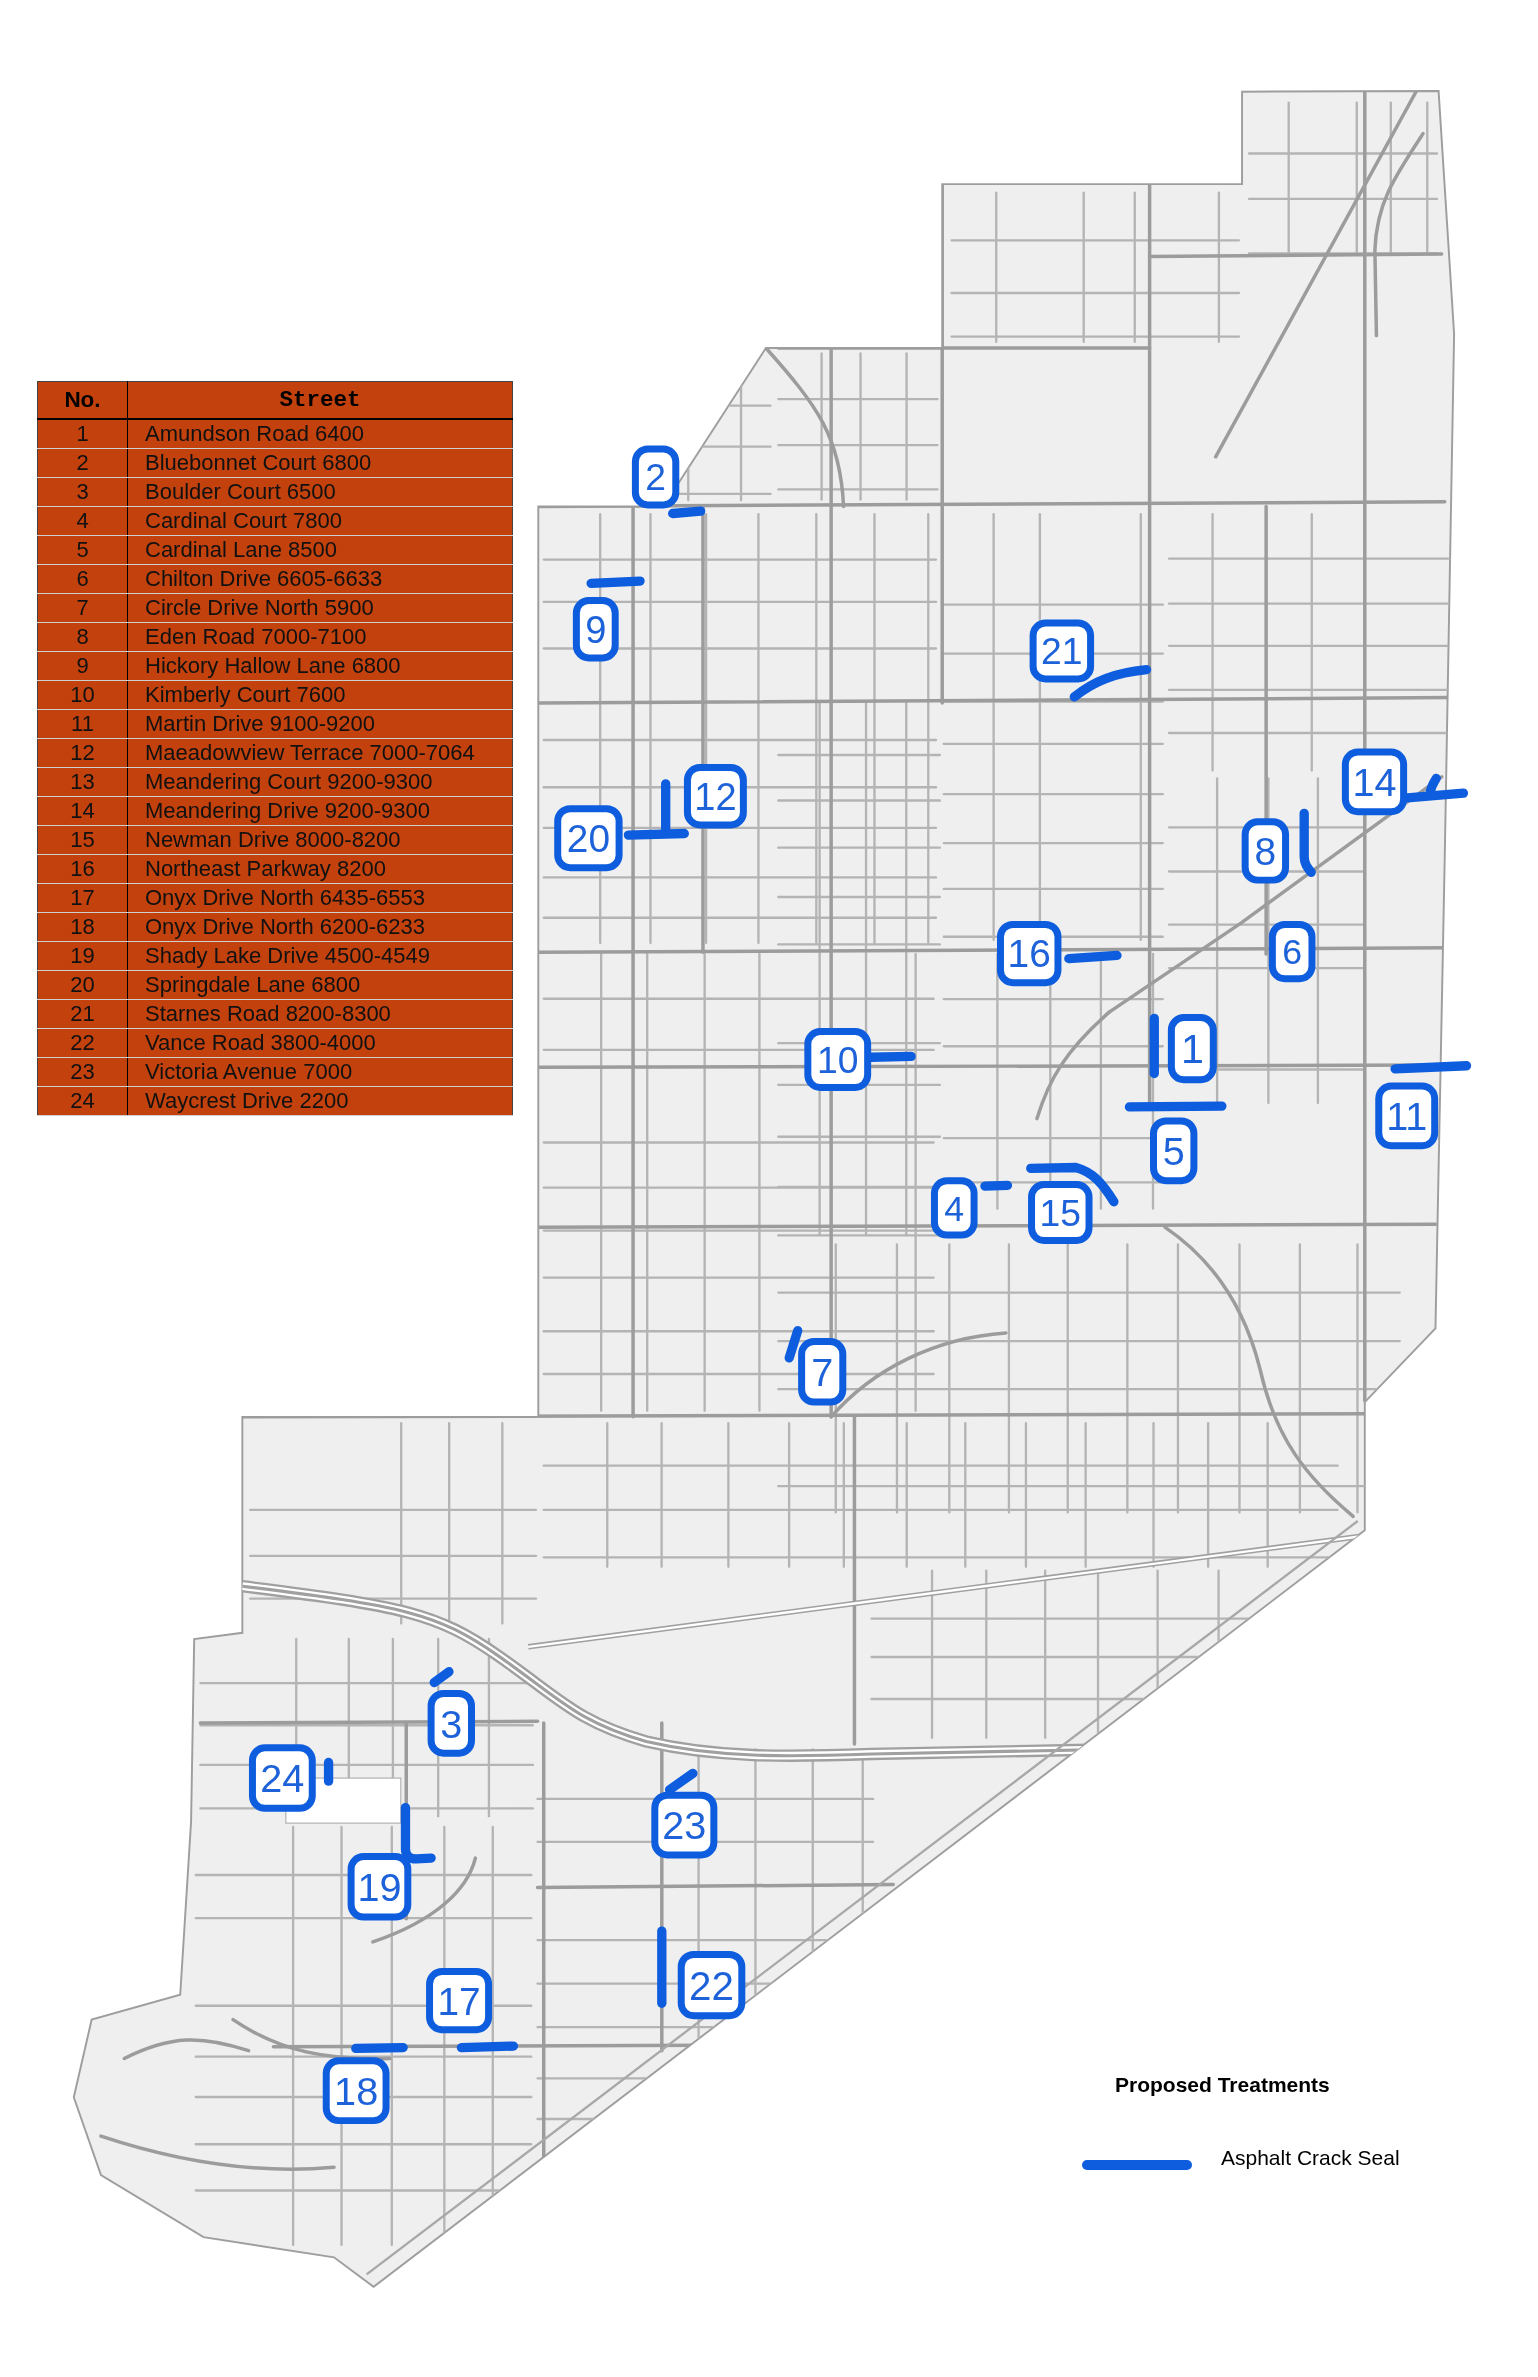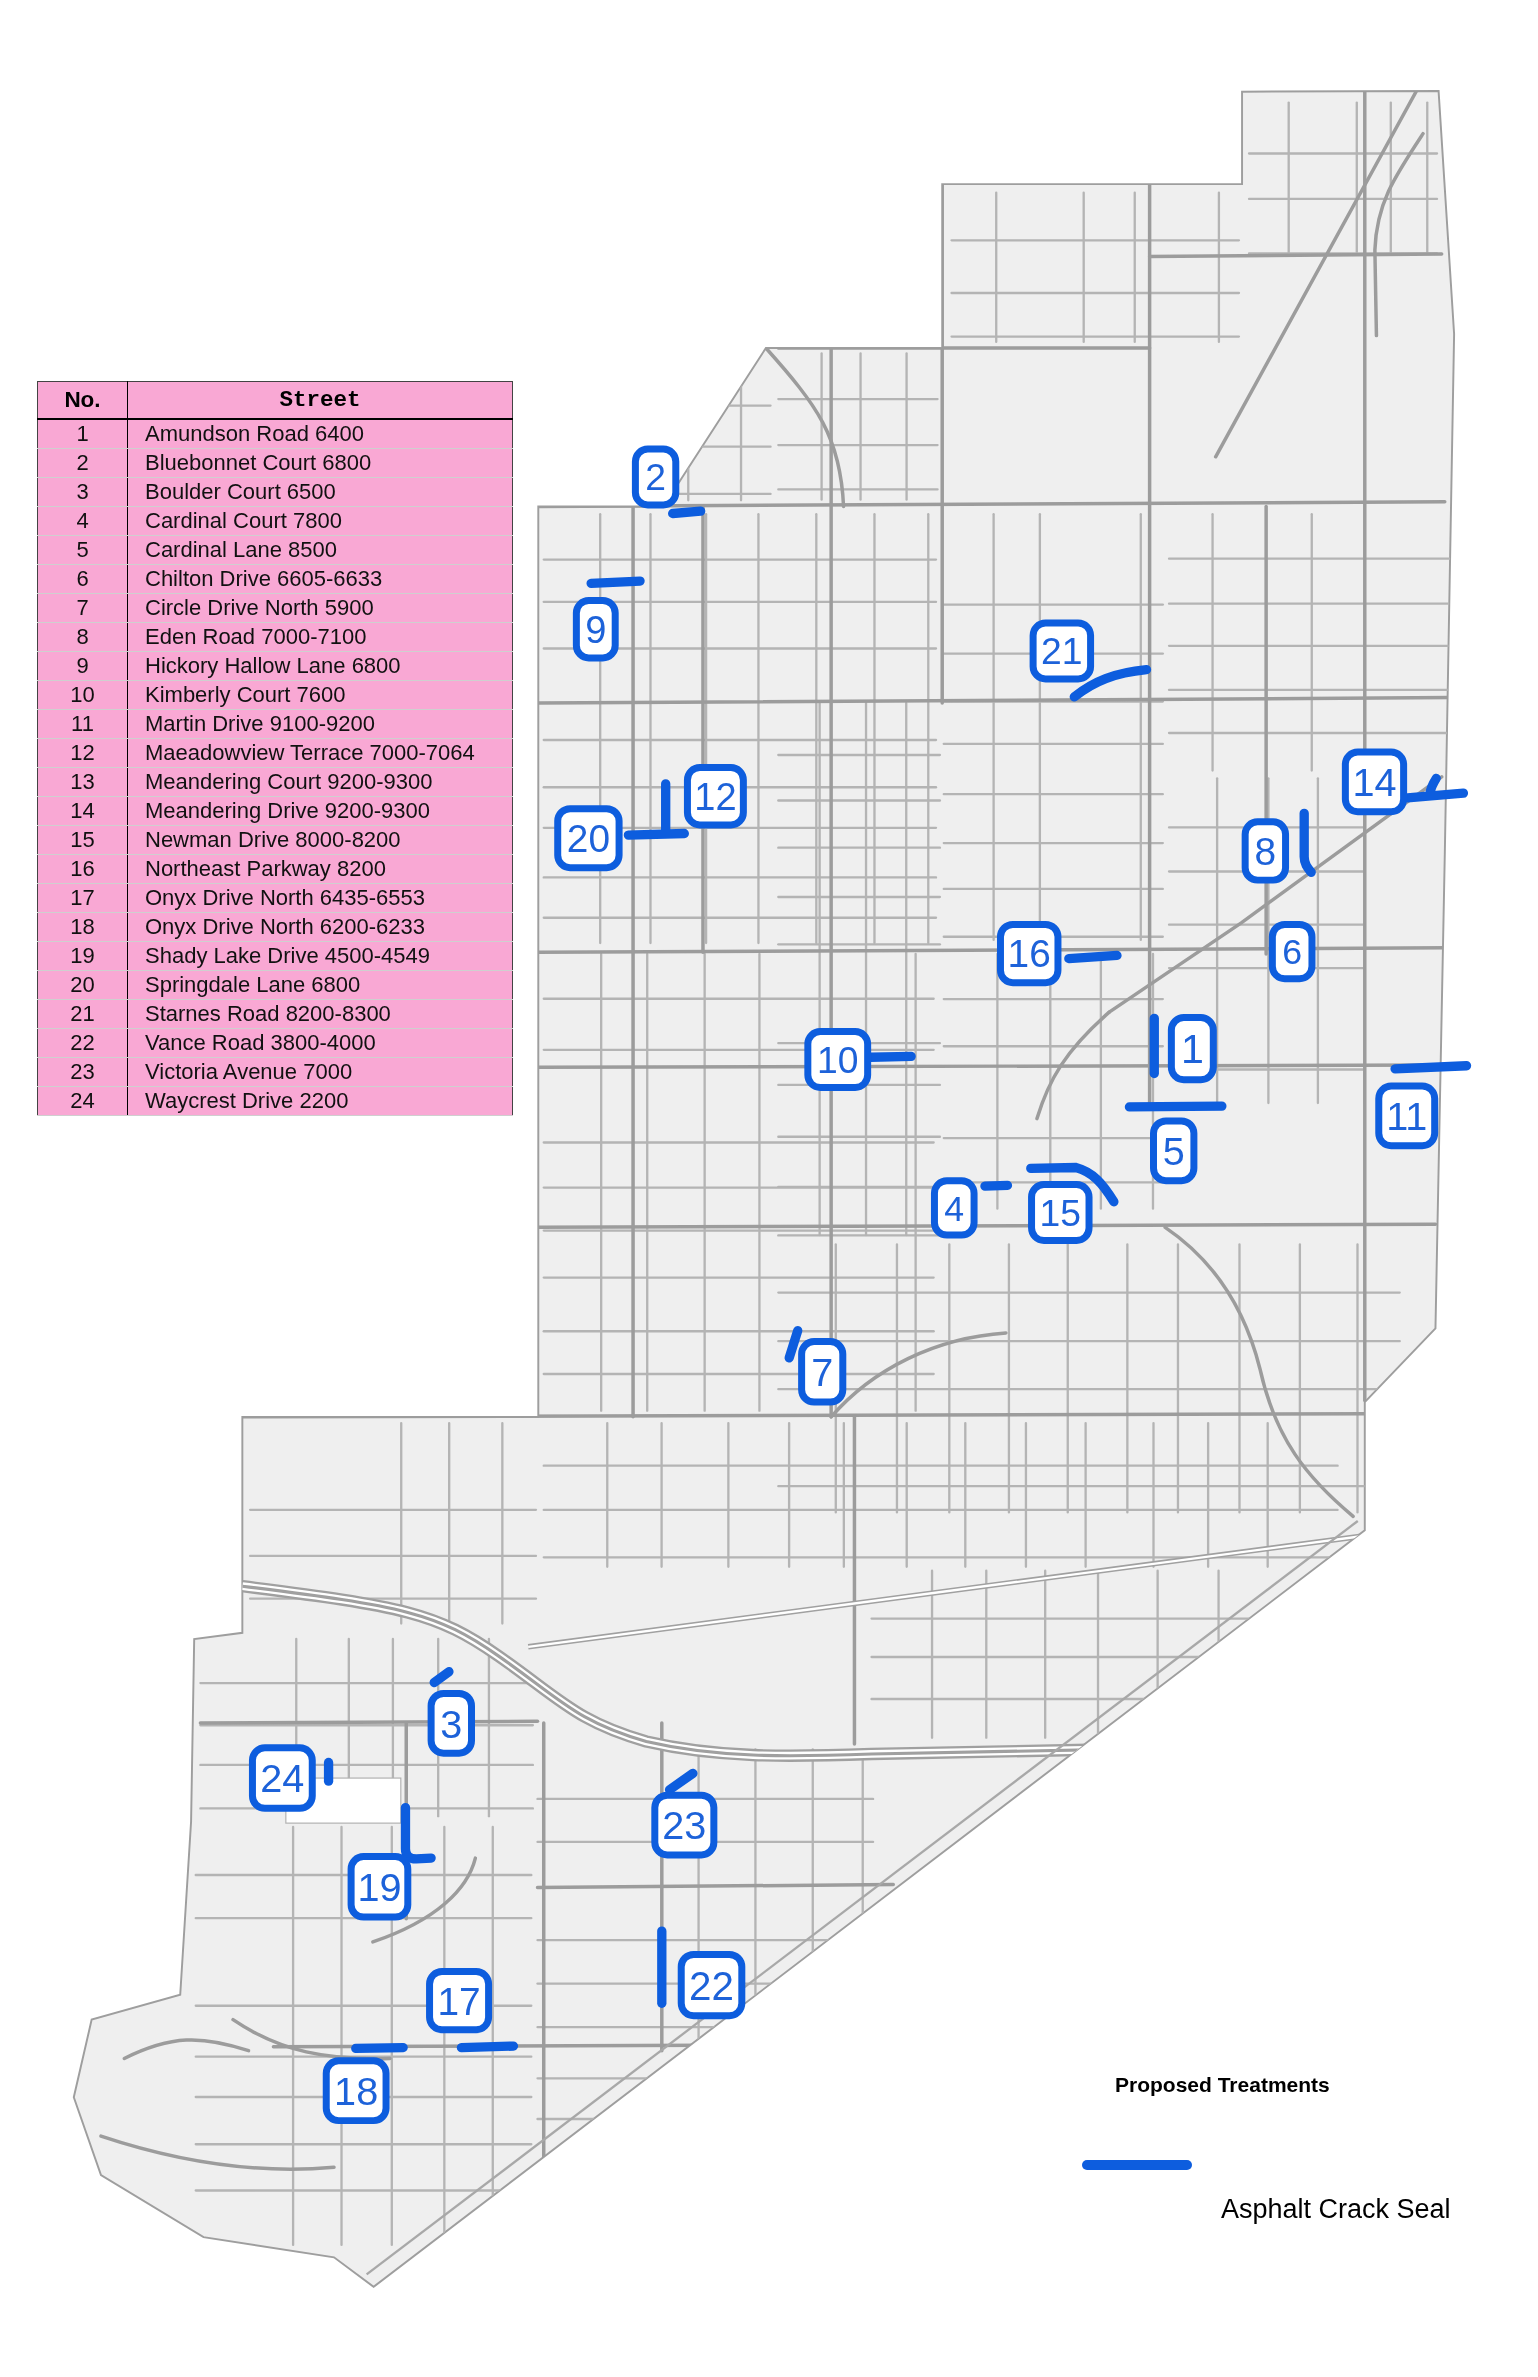--- a/index.html
+++ b/index.html
@@ -10,33 +10,33 @@
   .logo{position:absolute;left:247px;top:31px;width:388px;height:124px;}
   .logo-text{font-family:"Liberation Serif","DejaVu Serif",serif;font-weight:bold;
              font-size:134px;line-height:124px;color:#2e4a9c;letter-spacing:23px;}
   .logo-star{position:absolute;left:177px;top:22px;}
   .title{position:absolute;left:0;top:172px;width:893px;text-align:center;color:#19619e;}
   .title .line{display:inline-block;transform:scaleX(.9);transform-origin:center;
                font-size:50px;line-height:67px;white-space:nowrap;}
 
   
   .tbl-wrap{position:absolute;left:37px;top:381px;width:476px;}
-  table.streets{border-collapse:collapse;width:476px;border:1.2px solid #444;background:#f9a8d4;padding-left:20px;}
+  table.streets{border-collapse:collapse;width:476px;border:1.2px solid #444;background:#c2410c;padding-left:20px;}
   table.streets th{font-weight:bold;font-size:22.5px;height:36px;border-bottom:2.3px solid #000;
                    text-align:center;padding:0;}
   table.streets td{font-size:22px;height:28px;border-bottom:0.8px solid #cfcfcf;padding:0;
                    color:#111;}
   table.streets td.no{width:89px;text-align:center;}
   table.streets td.st{padding-left:17px;border-left:1.6px solid #000;}
   table.streets th.st-h{border-left:1.6px solid #000;font-family:Liberation Mono, monospace;}
 
   
   .legend-title{position:absolute;left:1115px;top:2073px;font-size:21px;font-weight:bold;color:#000;}
   .legend-line{position:absolute;left:1082px;top:2160px;width:110px;height:10px;border-radius:5.4px;}
-  .legend-label{position:absolute;left:1221px;top:2146px;font-size:27px;color:#000;margin-top:48px;}
+  .legend-label{position:absolute;left:1221px;top:2146px;font-size:21px;color:#000;}
 
   
   svg.map{position:absolute;left:0;top:0;}
   .badge-num{font-family:"Liberation Sans",sans-serif;}
 </style>
 </head>
 <body>
 
 <div class="page">
 

